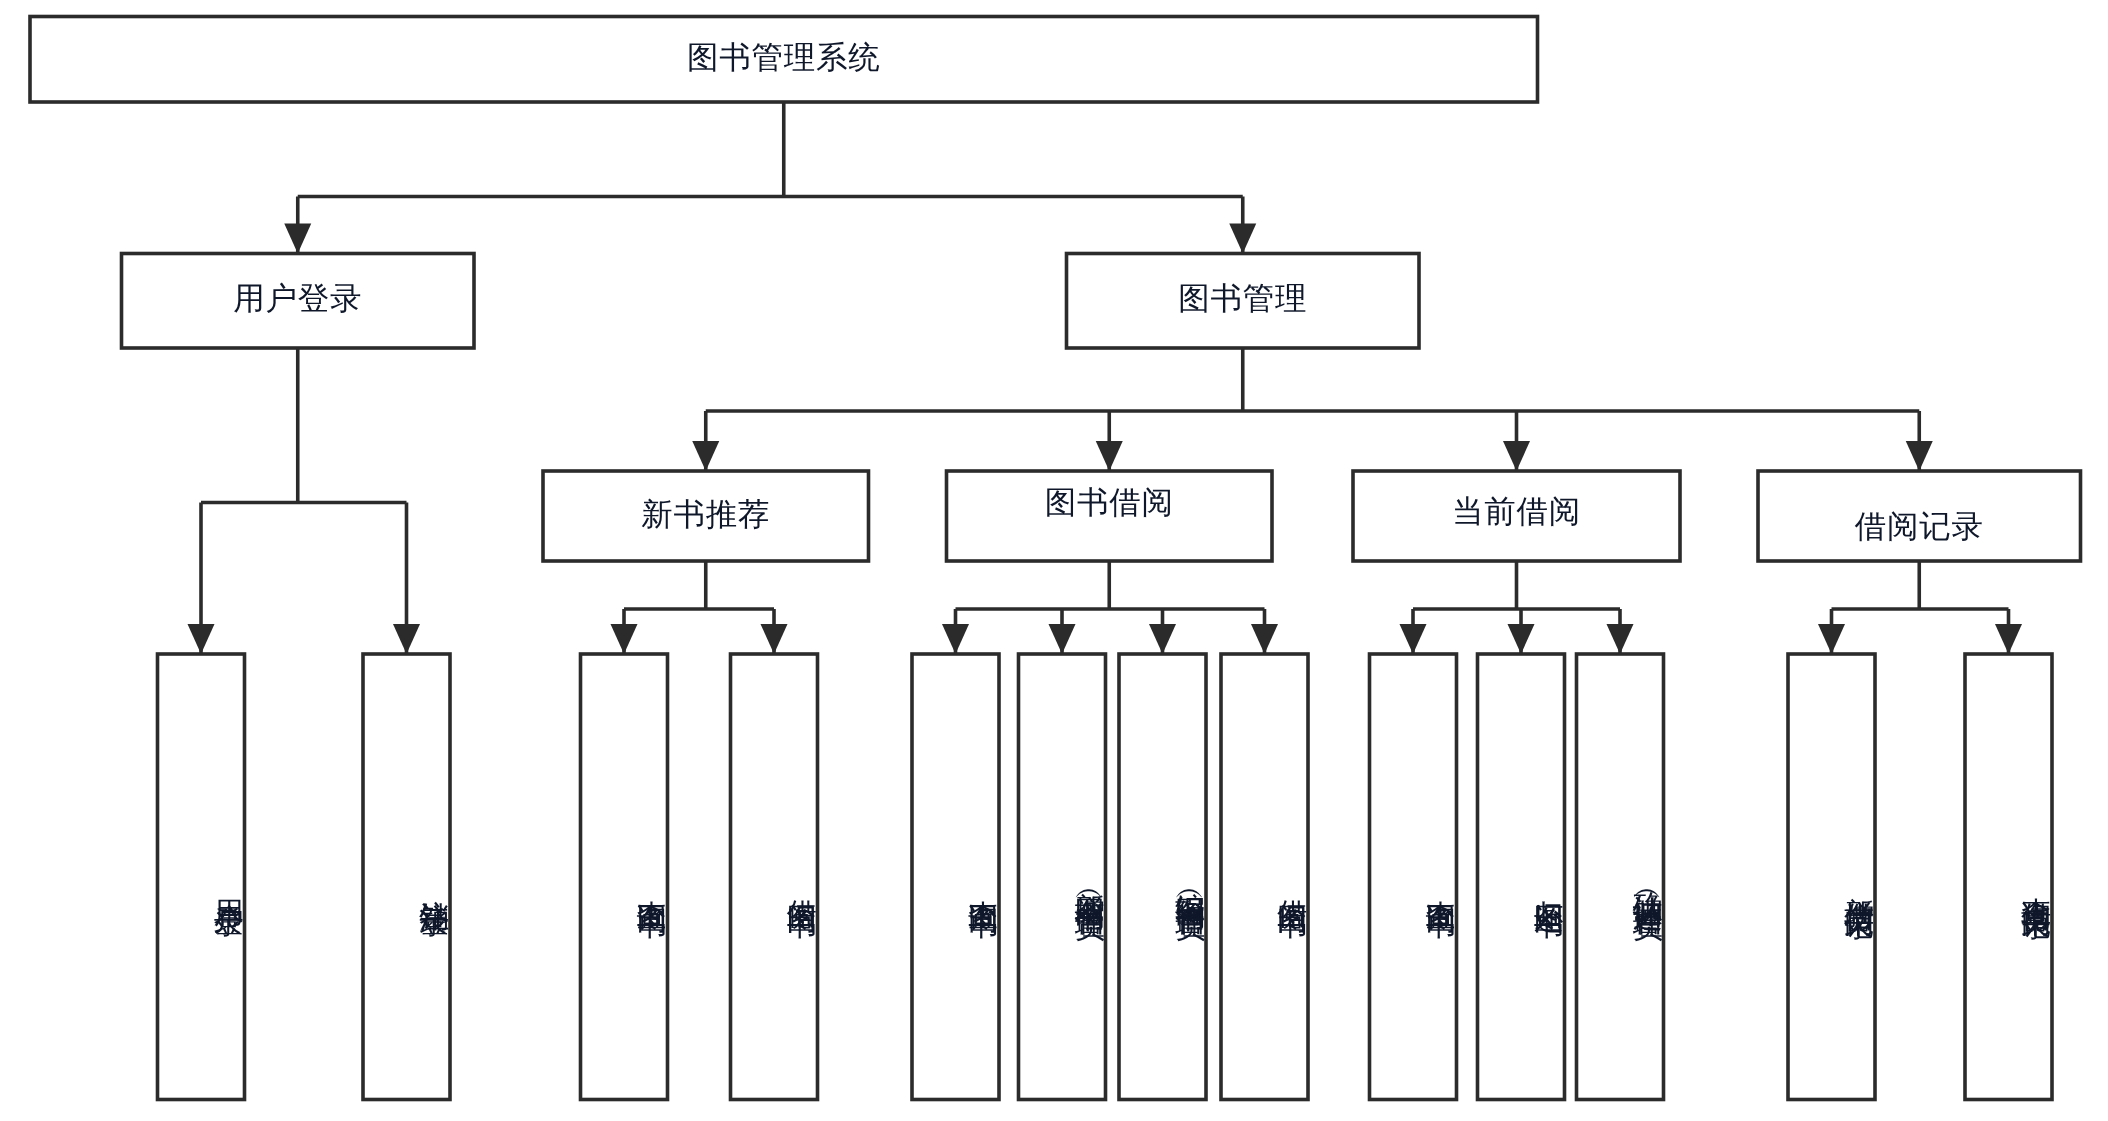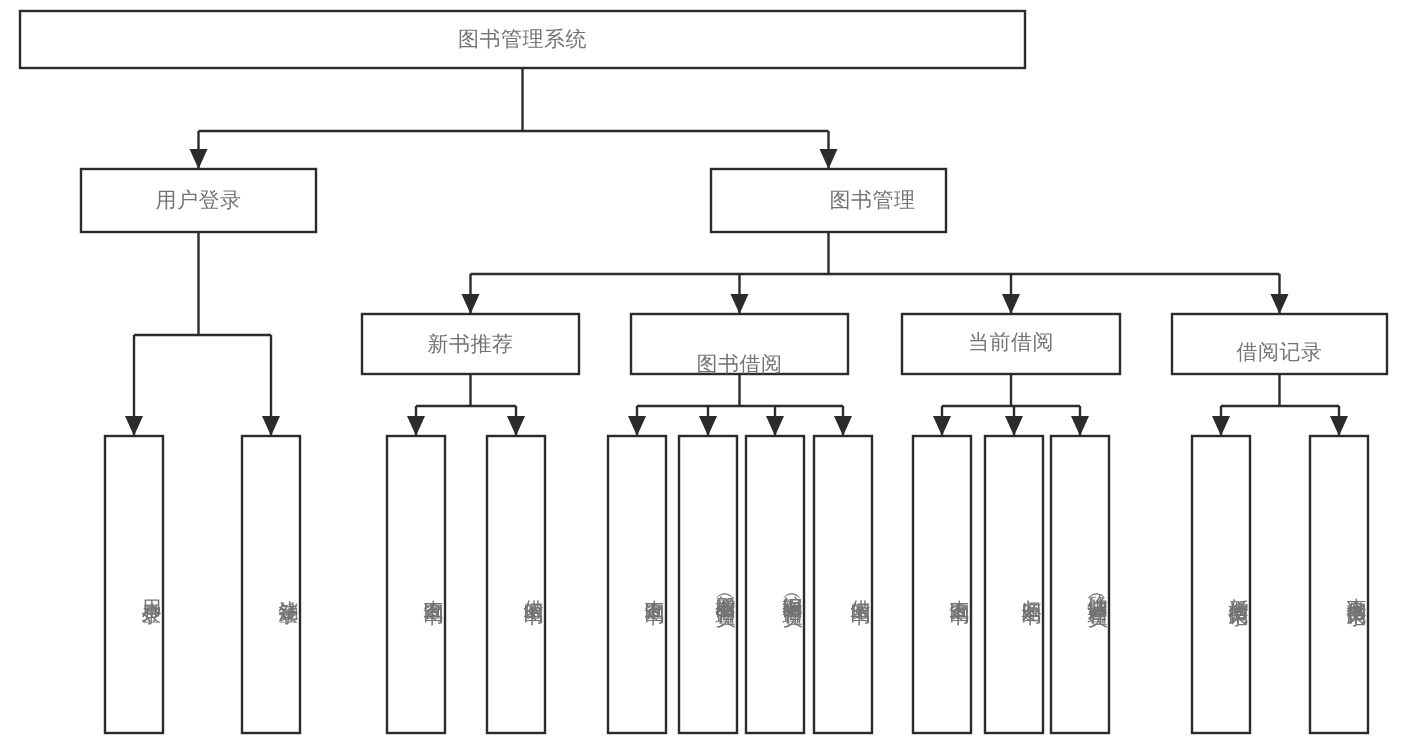--- a/index.html
+++ b/index.html
@@ -12,21 +12,21 @@
   .node-box{
     fill:#ffffff;stroke:#2b2b2b;stroke-width:2.4;
   }
   .link{
     fill:none;stroke:#2b2b2b;stroke-width:2.4;stroke-linecap:butt;stroke-linejoin:miter;
   }
   .arrow-head{fill:#2b2b2b;stroke:none;}
   .node-label{
     position:absolute;
     display:flex;align-items:center;justify-content:center;
-    color:#737373;
+    color:#0f172a;
     font-size:21px;
     line-height:1.05;
     letter-spacing:0.5px;
     white-space:nowrap;
     pointer-events:none;
   }
   .node-label.vertical{
     writing-mode:vertical-rl;
     text-orientation:upright;
     font-size:20px;
@@ -127,23 +127,23 @@
         <rect x="985" y="436" width="58" height="297" class="node-box"></rect>
         <rect x="1051" y="436" width="58" height="297" class="node-box"></rect>
         <rect x="1192" y="436" width="58" height="297" class="node-box"></rect>
         <rect x="1310" y="436" width="58" height="297" class="node-box"></rect>
       </g>
   </svg>
 
   <div id="labels">
       <div class="node-label" style="left: 20px; top: 11px; width: 1005px; height: 57px;">图书管理系统</div>
       <div class="node-label" style="left: 81px; top: 169px; width: 235px; height: 63px;">用户登录</div>
-      <div class="node-label" style="left: 711px; top: 169px; width: 235px; height: 63px; padding-left: 44px;">图书管理</div>
+      <div class="node-label" style="left: 711px; top: 169px; width: 235px; height: 63px;">图书管理</div>
       <div class="node-label" style="left: 362px; top: 314px; width: 217px; height: 60px;">新书推荐</div>
-      <div class="node-label" style="left: 631px; top: 326px; width: 217px; height: 76px;">图书借阅</div>
+      <div class="node-label" style="left: 631px; top: 298px; width: 217px; height: 76px;">图书借阅</div>
       <div class="node-label" style="left: 902px; top: 314px; width: 218px; height: 60px; font-family: Liberation Mono, monospace;">当前借阅</div>
       <div class="node-label" style="left: 1172px; top: 314px; width: 215px; height: 76px;">借阅记录</div>
       <div class="node-label vertical" style="left: 105px; top: 436px; width: 58px; height: 297px;">用户登录</div>
       <div class="node-label vertical" style="left: 242px; top: 436px; width: 58px; height: 297px;">注销登录</div>
       <div class="node-label vertical" style="left: 387px; top: 436px; width: 58px; height: 297px;">查询图书</div>
       <div class="node-label vertical" style="left: 487px; top: 436px; width: 58px; height: 297px;">借阅图书</div>
       <div class="node-label vertical" style="left: 608px; top: 436px; width: 58px; height: 297px;">查询图书</div>
       <div class="node-label vertical" style="left: 679px; top: 436px; width: 58px; height: 297px;">新增图书（管理员）</div>
       <div class="node-label vertical" style="left: 746px; top: 436px; width: 58px; height: 297px;">编辑图书（管理员）</div>
       <div class="node-label vertical" style="left: 814px; top: 436px; width: 58px; height: 297px;">借阅图书</div>

